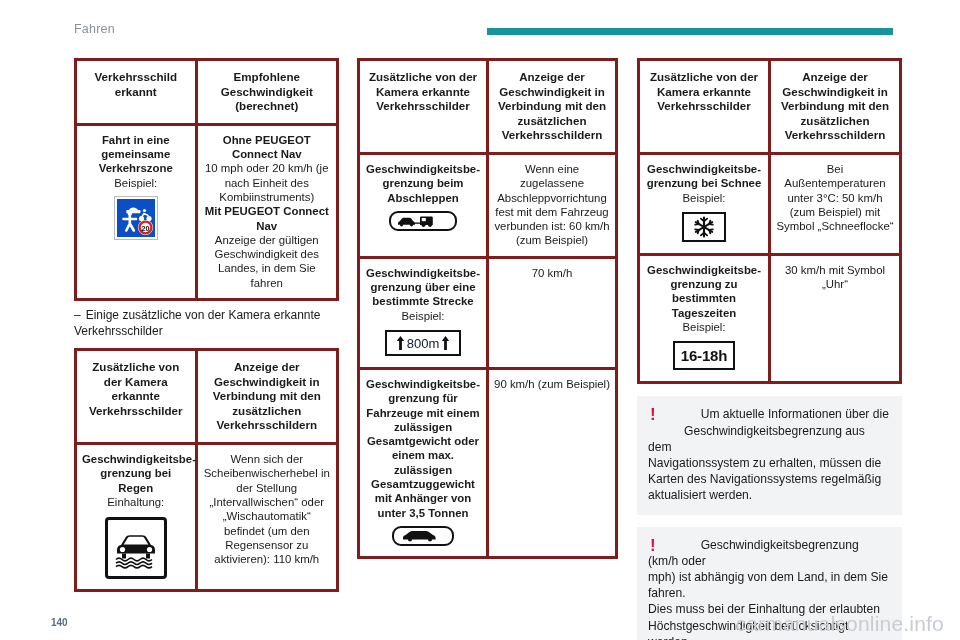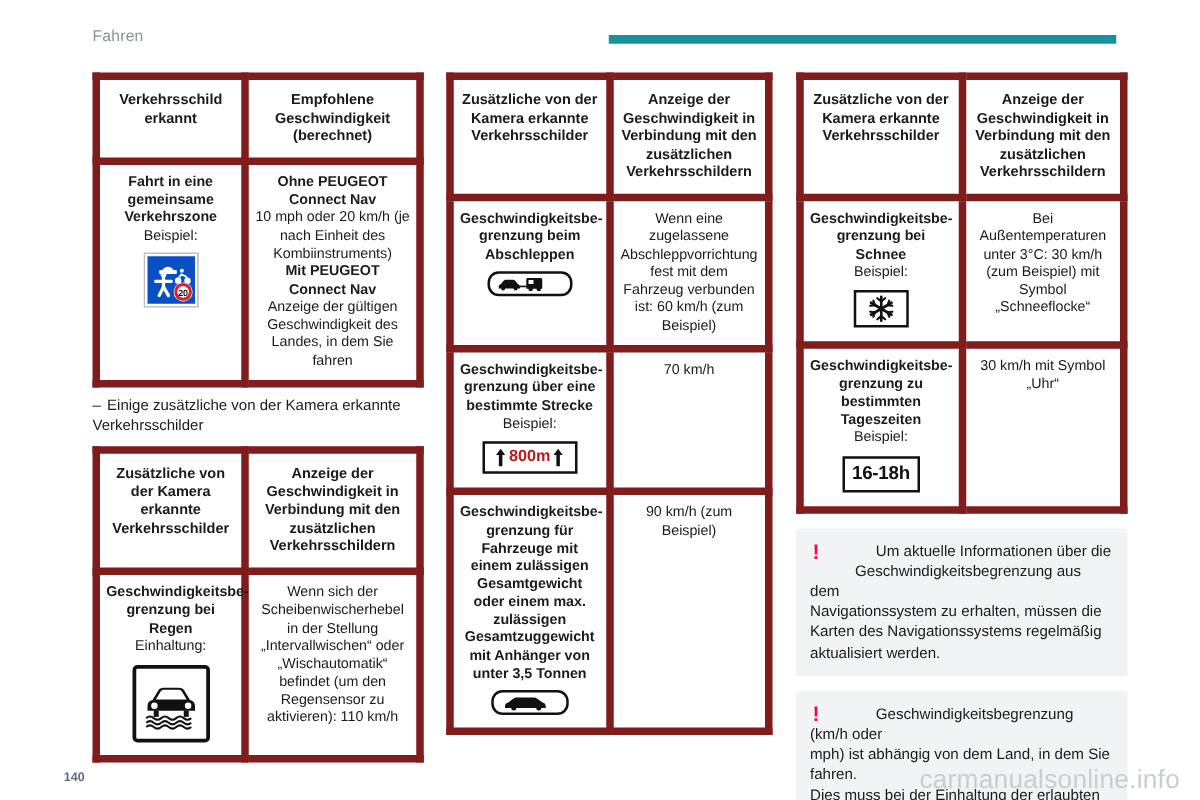--- a/index.html
+++ b/index.html
@@ -33,21 +33,21 @@
 
   
   table.tbl {
     width: 100%;
     border-collapse: collapse;
     border: 1px solid #d7d9db;
     background: #ffffff;
     table-layout: fixed;
   }
   table.tbl td, table.tbl th {
-    border: 6px solid #7f1d1d;
+    border: 3px solid #7f1d1d;
     vertical-align: top;
     text-align: center;
     padding: 7px 5px 8px 5px;
     font-size: 11.4px;
     line-height: 14.3px;
   }
   table.tbl th {
     font-weight: bold;
     font-size: 11.6px;
     line-height: 14.6px;
@@ -85,22 +85,22 @@
     margin: 7px auto 3px auto; display: flex;
     align-items: center; justify-content: center;
   }
   .sign-800 { width: 76px; height: 26px; }
   .sign-snow { width: 44px; height: 30px; }
   .sign-hours { width: 62px; height: 29px; }
   .sign-hours .txt {
     font-weight: bold; font-size: 15px; letter-spacing: -0.2px; color: #111;
   }
   .sign-800 .txt {
-    font-weight: bold; font-size: 13px; color: #b91c1c;
-    display: flex; align-items: flex-start; gap: 2px;
+    font-weight: normal; font-size: 13px; color: #0f172a;
+    display: flex; align-items: flex-end; gap: 2px;
   }
 
   
   .pill {
     border: 2px solid #111; border-radius: 9px; background: #fff;
     width: 62px; height: 20px; margin: 6px auto 2px auto;
     display: flex; align-items: center; justify-content: center;
   }
   .pill-wide { width: 68px; }
 
@@ -316,21 +316,21 @@
                 <line x1="17.1" y1="14.8" x2="20.8" y2="14.4"></line>
                     <line x1="17.1" y1="14.8" x2="18.3" y2="18.4"></line>
                 <line x1="17.1" y1="9.2" x2="20.8" y2="9.6"></line>
                     <line x1="17.1" y1="9.2" x2="18.3" y2="5.6"></line>
                 <line x1="6.9" y1="14.8" x2="3.2" y2="14.4"></line>
                     <line x1="6.9" y1="14.8" x2="5.7" y2="18.4"></line>
               </g>
             </svg>
           </div>
         </td>
-        <td class="val">Bei Außentemperaturen unter 3°C: 30 km/h (zum Beispiel) mit Symbol „Schneeflocke“</td>
+        <td class="val">Bei Außentemperaturen unter 3°C: 50 km/h (zum Beispiel) mit Symbol „Schneeflocke“</td>
       </tr>
 
       <tr>
         <td class="lbl">
           <span>Geschwindigkeitsbe-grenzung zu bestimmten Tageszeiten</span>
           <span class="sub">Beispiel:</span>
           <div class="sign-box sign-hours">
             <span class="txt">16-18h</span>
           </div>
         </td>

